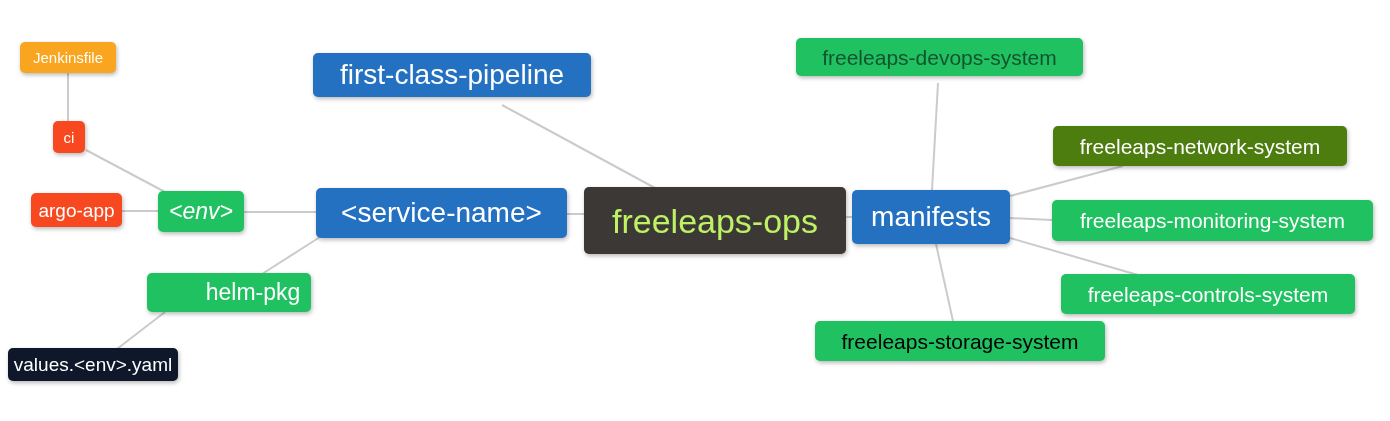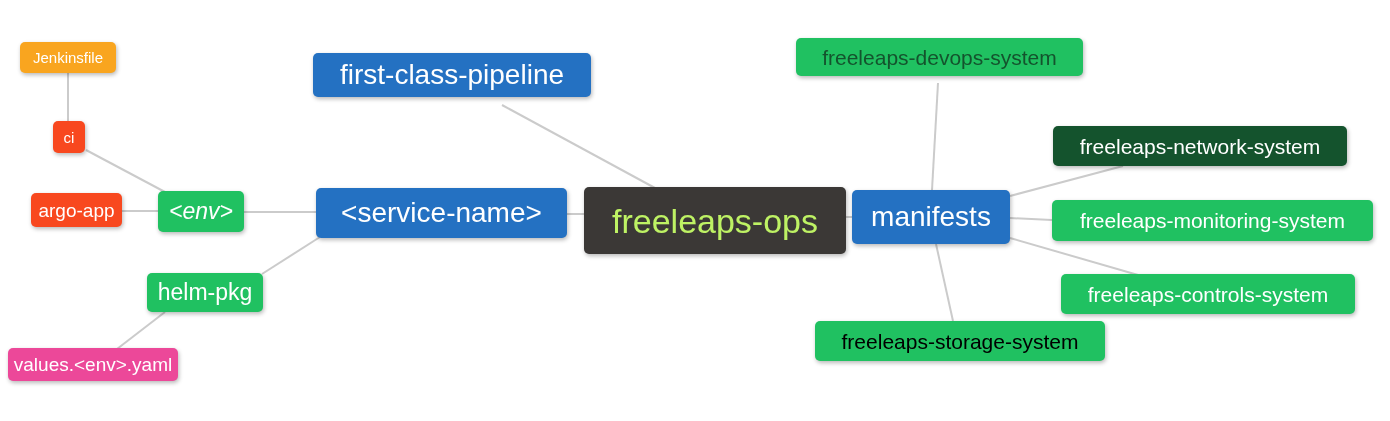--- a/index.html
+++ b/index.html
@@ -54,25 +54,25 @@
       <line x1="1010" y1="180" x2="1123" y2="150" stroke="#CBCBCB" stroke-width="2"></line>
       <line x1="1010" y1="202" x2="1052" y2="204" stroke="#CBCBCB" stroke-width="2"></line>
       <line x1="1010" y1="222" x2="1138" y2="259" stroke="#CBCBCB" stroke-width="2"></line>
       <line x1="936" y1="228" x2="953" y2="305" stroke="#CBCBCB" stroke-width="2"></line>
     </svg>
   <div id="nodes-layer">
       <div class="node" style="left: 20px; top: 26px; width: 96px; height: 31px; font-size: 15px; background: rgb(249, 165, 31); color: rgb(255, 255, 255);">Jenkinsfile</div>
       <div class="node" style="left: 53px; top: 105px; width: 32px; height: 32px; font-size: 15px; background: rgb(248, 72, 31); color: rgb(255, 255, 255);">ci</div>
       <div class="node" style="left: 31px; top: 177px; width: 91px; height: 34px; font-size: 19px; background: rgb(248, 72, 31); color: rgb(255, 255, 255);">argo-app</div>
       <div class="node" style="left: 158px; top: 175px; width: 86px; height: 41px; font-size: 23px; background: rgb(32, 193, 97); color: rgb(255, 255, 255); font-style: italic;">&lt;env&gt;</div>
-      <div class="node" style="left: 147px; top: 257px; width: 116px; height: 39px; font-size: 23px; background: rgb(32, 193, 97); color: rgb(255, 255, 255);">helm-pkg</div>
-      <div class="node" style="left: 8px; top: 332px; width: 170px; height: 33px; font-size: 19px; background: #ec4899; color: rgb(255, 255, 255);">values.&lt;env&gt;.yaml</div>
+      <div class="node" style="left: 147px; top: 257px; width: 116px; height: 39px; font-size: 23px; background: rgb(32, 193, 97); color: rgb(255, 255, 255); padding-left: 48px;">helm-pkg</div>
+      <div class="node" style="left: 8px; top: 332px; width: 170px; height: 33px; font-size: 19px; background: #0f172a; color: rgb(255, 255, 255);">values.&lt;env&gt;.yaml</div>
       <div class="node" style="left: 313px; top: 37px; width: 278px; height: 44px; font-size: 28px; background: rgb(36, 113, 194); color: rgb(255, 255, 255);">first-class-pipeline</div>
       <div class="node" style="left: 316px; top: 172px; width: 251px; height: 50px; font-size: 28px; background: rgb(36, 113, 194); color: rgb(255, 255, 255);">&lt;service-name&gt;</div>
       <div class="node" style="left: 584px; top: 171px; width: 262px; height: 67px; font-size: 34px; background: rgb(59, 56, 54); color: #bef264;">freeleaps-ops</div>
       <div class="node" style="left: 852px; top: 174px; width: 158px; height: 54px; font-size: 28px; background: rgb(36, 113, 194); color: rgb(255, 255, 255);">manifests</div>
       <div class="node" style="left: 796px; top: 22px; width: 287px; height: 38px; font-size: 21px; background: rgb(32, 193, 97); color: #14532d;">freeleaps-devops-system</div>
-      <div class="node" style="left: 1053px; top: 110px; width: 294px; height: 40px; font-size: 21px; background: #14532d; color: rgb(255, 255, 255);">freeleaps-network-system</div>
+      <div class="node" style="left: 1053px; top: 110px; width: 294px; height: 40px; font-size: 21px; background: #4d7c0f; color: rgb(255, 255, 255);">freeleaps-network-system</div>
       <div class="node" style="left: 1052px; top: 184px; width: 321px; height: 41px; font-size: 21px; background: rgb(32, 193, 97); color: rgb(255, 255, 255);">freeleaps-monitoring-system</div>
       <div class="node" style="left: 1061px; top: 258px; width: 294px; height: 40px; font-size: 21px; background: rgb(32, 193, 97); color: rgb(255, 255, 255);">freeleaps-controls-system</div>
       <div class="node" style="left: 815px; top: 305px; width: 290px; height: 40px; font-size: 21px; background: rgb(32, 193, 97); color: #000000;">freeleaps-storage-system</div>
     </div>
 </div>
 
 </body></html>

